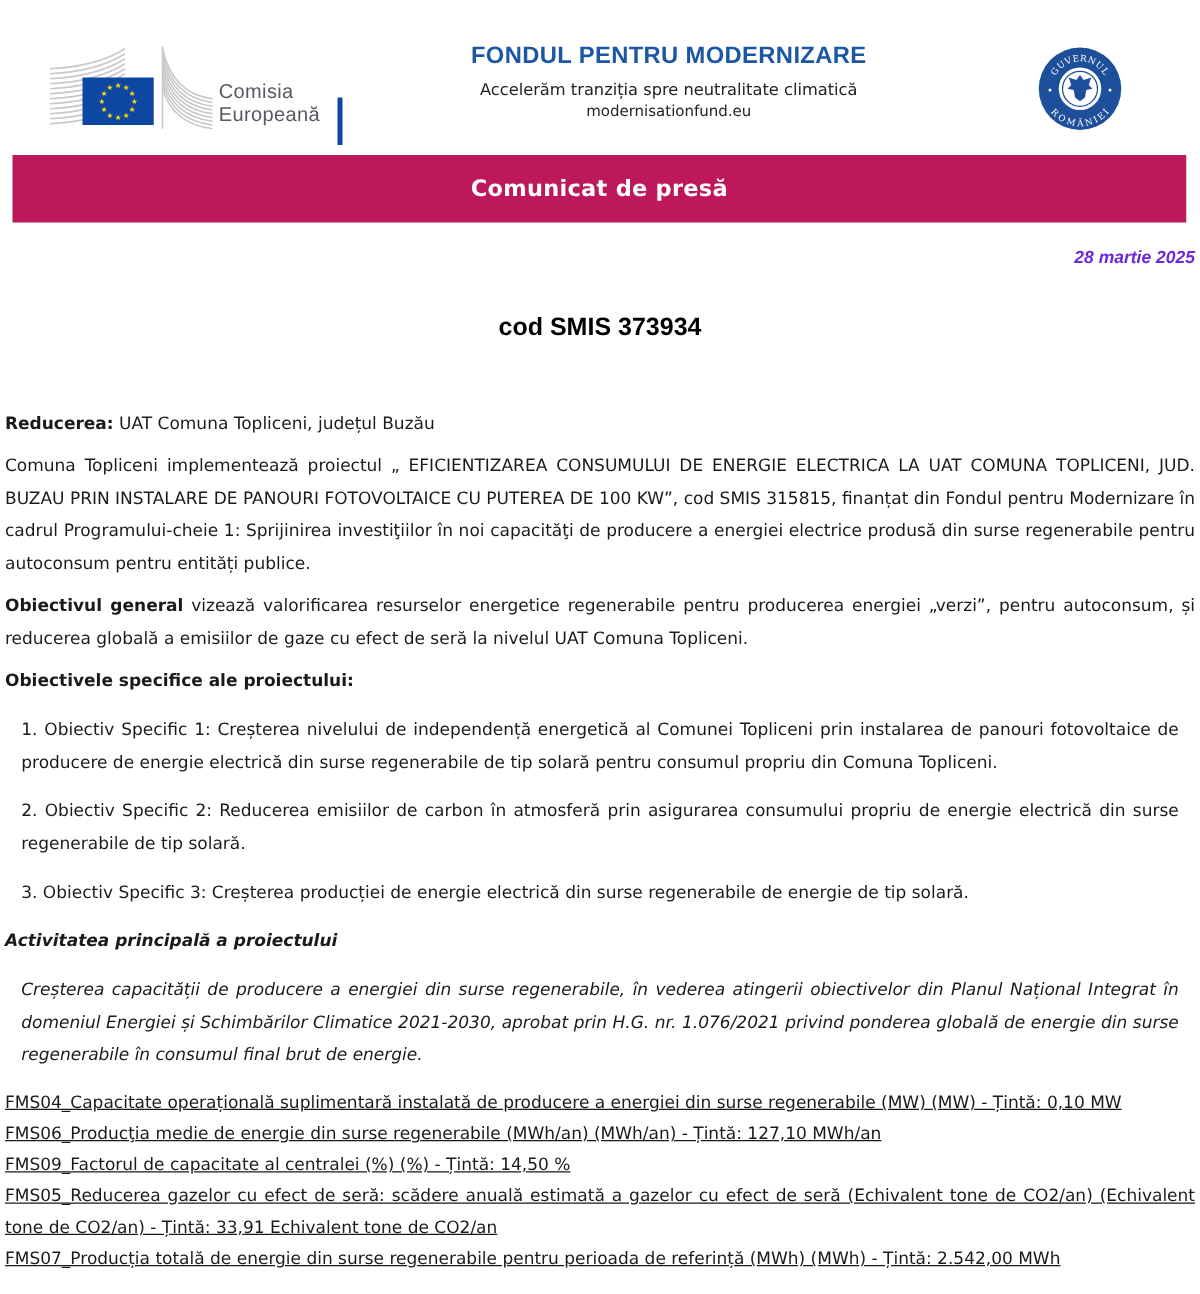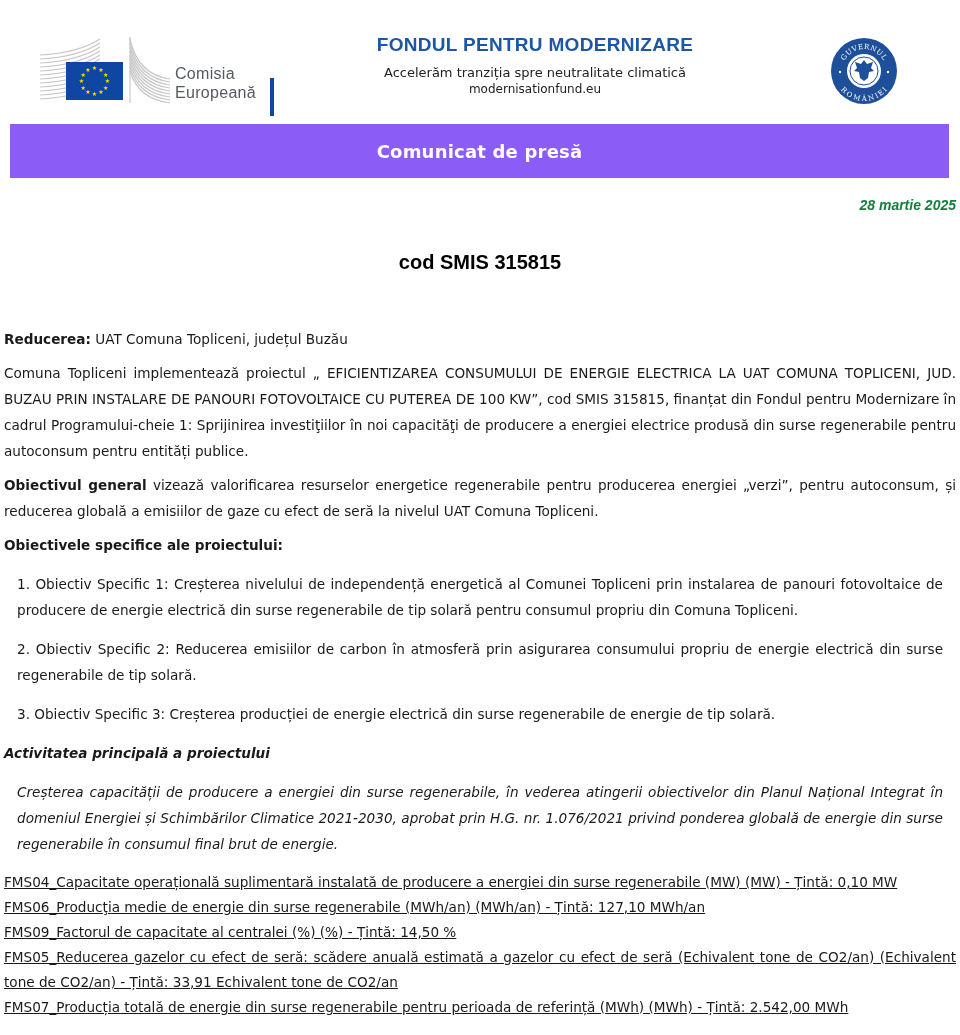--- a/index.html
+++ b/index.html
@@ -24,29 +24,29 @@
     }
     .fund-title {
       font-family: "Liberation Sans", sans-serif; font-weight: bold; font-size: 19px;
       color: #1c57a6; letter-spacing: 0.3px; line-height: 24px;
     }
     .fund-tagline { font-size: 13px; color: #222; margin-top: 8px; line-height: 16px; }
     .fund-url { font-size: 12px; color: #222; line-height: 16px; }
     .gov-seal { position: absolute; left: 829px; top: 36px; width: 70px; height: 70px; }
     .banner {
       position: absolute; left: 10px; top: 124px; width: 939px; height: 54px;
-      background: #8b5cf6; display: flex; align-items: center; justify-content: center;
+      background: #be185d; display: flex; align-items: center; justify-content: center;
     }
     .banner-title {
       color: #ffffff; font-family: "DejaVu Sans", sans-serif; font-weight: bold; font-size: 18px;
       letter-spacing: 0.2px;
     }
     .date {
       position: absolute; right: 4px; top: 197px; font-family: "Liberation Sans", sans-serif;
-      font-style: italic; font-weight: bold; font-size: 14px; color: #15803d;
+      font-style: italic; font-weight: bold; font-size: 14px; color: #6d28d9;
     }
     .title-block { position: absolute; left: 0; top: 245px; width: 960px; text-align: center; }
     .title-line {
       font-family: "Liberation Sans", sans-serif; font-weight: bold; font-size: 20px;
       color: #000; line-height: 34px;
     }
     .content {
       position: absolute; left: 4px; top: 326px; width: 952px;
       font-family: "DejaVu Sans", sans-serif; font-size: 13.6px; line-height: 26px; color: #1a1a1a;
     }
@@ -135,21 +135,21 @@
   </svg>
 </div>
 
 <div class="banner">
   <span class="banner-title">Comunicat de presă</span>
 </div>
 
 <div class="date">28 martie 2025</div>
 
 <div class="title-block">
-  <div class="title-line">cod SMIS 315815</div>
+  <div class="title-line">cod SMIS 373934</div>
 </div>
 
 <div class="content">
   <p><b>Reducerea:</b><span> UAT Comuna Topliceni, județul Buzău</span></p>
 
   <p>Comuna Topliceni implementează proiectul „ EFICIENTIZAREA CONSUMULUI DE ENERGIE ELECTRICA LA UAT COMUNA TOPLICENI, JUD. BUZAU PRIN INSTALARE DE PANOURI FOTOVOLTAICE CU PUTEREA DE 100 KW”, cod SMIS 315815, finanțat din Fondul pentru Modernizare în cadrul Programului-cheie 1: Sprijinirea investiţiilor în noi capacităţi de producere a energiei electrice produsă din surse regenerabile pentru autoconsum pentru entități publice.</p>
 
   <p><b>Obiectivul general</b><span> vizează valorificarea resurselor energetice regenerabile pentru producerea energiei „verzi”, pentru autoconsum, și reducerea globală a emisiilor de gaze cu efect de seră la nivelul UAT Comuna Topliceni.</span></p>
 
   <div style="margin-bottom:8px;">

